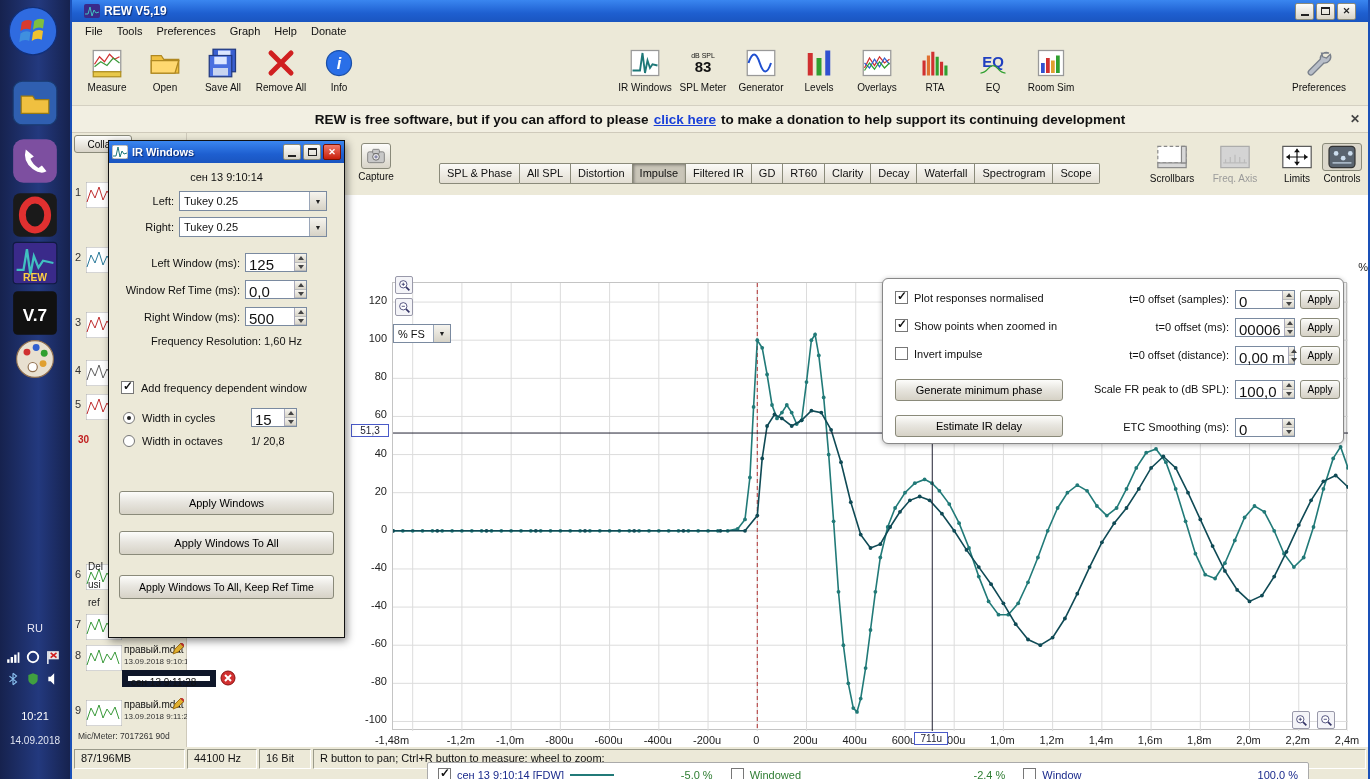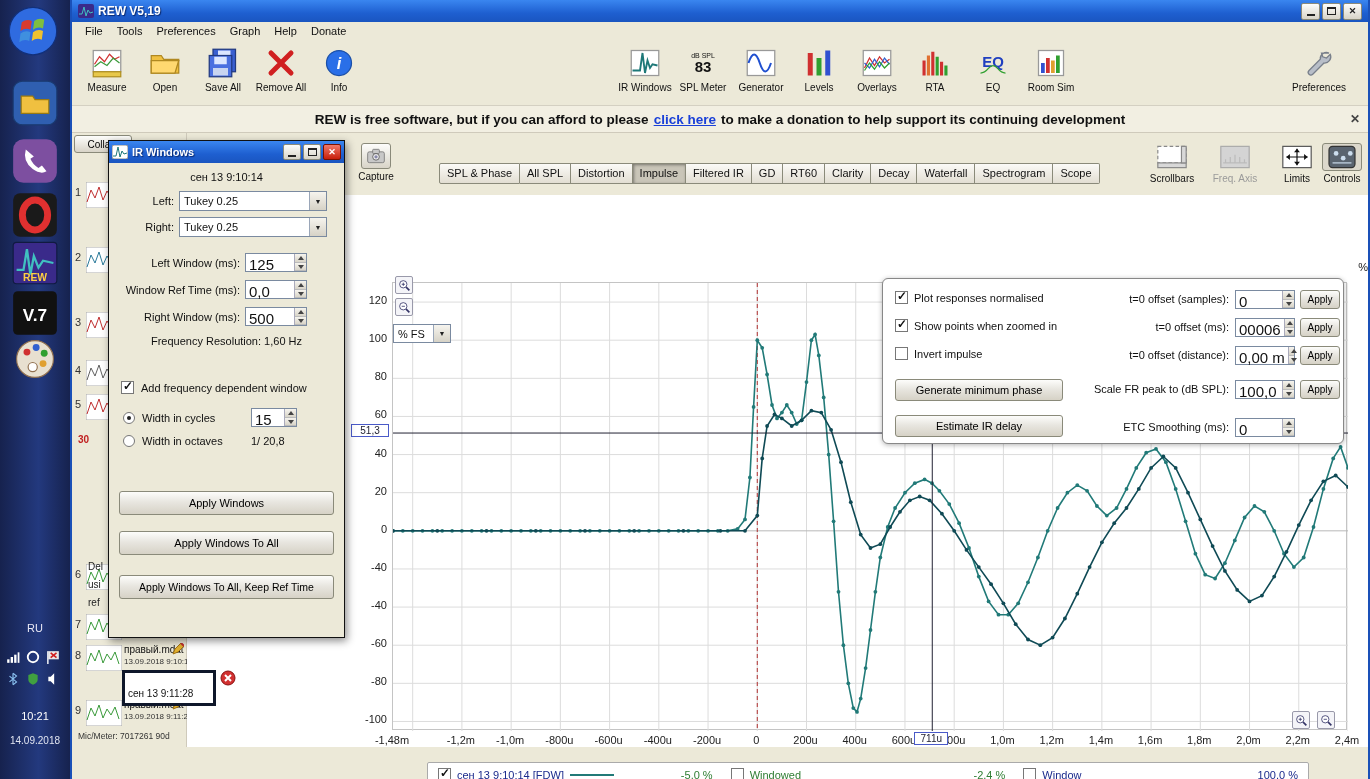--- a/index.html
+++ b/index.html
@@ -16,21 +16,21 @@
   .tray-ic { width:14px; height:14px; }
   .tray-ic svg { width:100%; height:100%; }
   #tb-clock { position:absolute; left:0; width:70px; top:710px; text-align:center; color:#fff; font-size:11px; }
   #tb-date { position:absolute; left:0; width:70px; top:735px; text-align:center; color:#e0e4f0; font-size:10px; }
 
   
   #main-window { position:absolute; left:70px; top:0; width:1300px; height:779px; background:#ece9d8;
     border-left:2px solid #1a50b8; border-right:2px solid #1a50b8; }
   #bg-peek { position:absolute; left:90px; top:0; width:240px; height:4px; background:#3a70d8; }
   #title-bar { position:absolute; left:0; top:0; right:0; height:22px;
-    background:linear-gradient(#3a86f0,#1e5fd0 60%,#1a55c0); display:flex; align-items:center; padding:0 6px; }
+    background:linear-gradient(#3a86f0,#1e5fd0 60%,#1a55c0); display:flex; align-items:center; padding:0 12px; }
   #title-icon { width:16px; height:14px; margin-right:4px; }
   #title-text { color:#fff; font-weight:bold; font-size:12px; text-shadow:1px 1px 1px #0a2a70; flex:1; }
   .win-btn { width:19px; height:17px; margin-left:2px; background:linear-gradient(#fdfdfb,#d8d4c8);
     border:1px solid #8a8a7a; border-radius:2px; display:flex; align-items:center; justify-content:center;
     font-size:9px; color:#222; font-weight:bold; }
   .glyph-min { width:8px; height:2px; background:#222; margin-top:8px; }
   .glyph-max { width:9px; height:8px; border:1px solid #222; border-top-width:2px; }
 
   #menu-bar { position:absolute; left:0; top:22px; right:0; height:18px; background:#ece9d8; display:flex; align-items:center; padding-left:6px; }
   .menu-item { padding:2px 7px; cursor:default; }
@@ -58,21 +58,21 @@
   .meas-item { position:absolute; left:0; width:115px; }
   .meas-num { position:absolute; left:3px; top:8px; width:12px; font-size:11px; color:#333; }
   .meas-thumb { position:absolute; left:14px; top:4px; width:36px; height:26px; }
   .meas-thumb svg { width:100%; height:100%; }
   .meas-name { position:absolute; left:52px; top:3px; font-size:10px; white-space:nowrap; }
   .meas-date { position:absolute; left:52px; top:16px; font-size:8px; color:#333; white-space:nowrap; }
   .meas-mic { position:absolute; left:6px; top:36px; font-size:8.5px; color:#333; white-space:nowrap; }
   .meas-badge { position:absolute; left:6px; top:44px; color:#c02020; font-size:10px; font-weight:bold; }
   .meas-frag { position:absolute; left:16px; font-size:10px; color:#222; }
   .pen-ic { position:absolute; left:100px; top:2px; width:12px; height:12px; }
-  #trace-edit { position:absolute; left:50px; top:537px; width:94px; height:17px; background:#fff; border:3px solid #0f172a; font-size:10px; padding:15px 3px; white-space:nowrap; z-index:3; }
+  #trace-edit { position:absolute; left:50px; top:537px; width:94px; height:17px; background:#fff; border:6px solid #0f172a; font-size:10px; padding:1px 3px; white-space:nowrap; z-index:3; }
   #trace-del { position:absolute; left:148px; top:537px; width:16px; height:16px; z-index:3; }
 
   #graph-panel { position:absolute; left:115px; top:0; right:0; height:614px; }
   #graph-header { position:absolute; left:0; top:0; right:0; height:62px; background:#ece9d8; }
   #graph-body { position:absolute; left:0; top:62px; right:0; bottom:0; background:#fff; }
 
   #capture-btn { position:absolute; left:167px; top:10px; width:44px; text-align:center; }
   #capture-btn .cap-ic { width:30px; height:26px; margin:0 auto; background:linear-gradient(#fdfdfb,#d8d4c8); border:1px solid #8a8a7a; border-radius:3px; display:flex; align-items:center; justify-content:center; }
   #capture-btn .cap-ic svg { width:22px; height:20px; }
   #capture-label { font-size:10px; margin-top:2px; }
@@ -949,20 +949,26 @@
             <div class="leg-cell">
               <span class="cb"></span>
               <span style="color: rgb(26, 42, 140);">Window</span>
               <span class="leg-val" style="color: rgb(26, 42, 140);">100,0 %</span>
             </div>
           </div>
       </div>
     </div>
   </div>
 
+  <div id="status-bar">
+      <div class="status-cell" style="width: 111px;">87/196MB</div>
+      <div class="status-cell" style="width: 70px;">44100 Hz</div>
+      <div class="status-cell" style="width: 52px;">16 Bit</div>
+      <div class="status-cell" style="flex: 1 1 0%;">R button to pan; Ctrl+R button to measure; wheel to zoom;</div>
+    </div>
 </div>
 
 <div id="ir-dialog">
   <div id="ir-title">
     <span class="dlg-icon">
       <svg viewBox="0 0 16 14">
           <rect x="0" y="0" width="16" height="14" rx="2" fill="#fff" stroke="#888"></rect>
           <polyline points="1,11 4,11 6,2 8,12 10,6 12,9 15,8" fill="none" stroke="#1e7878"></polyline>
         </svg>
     </span>

